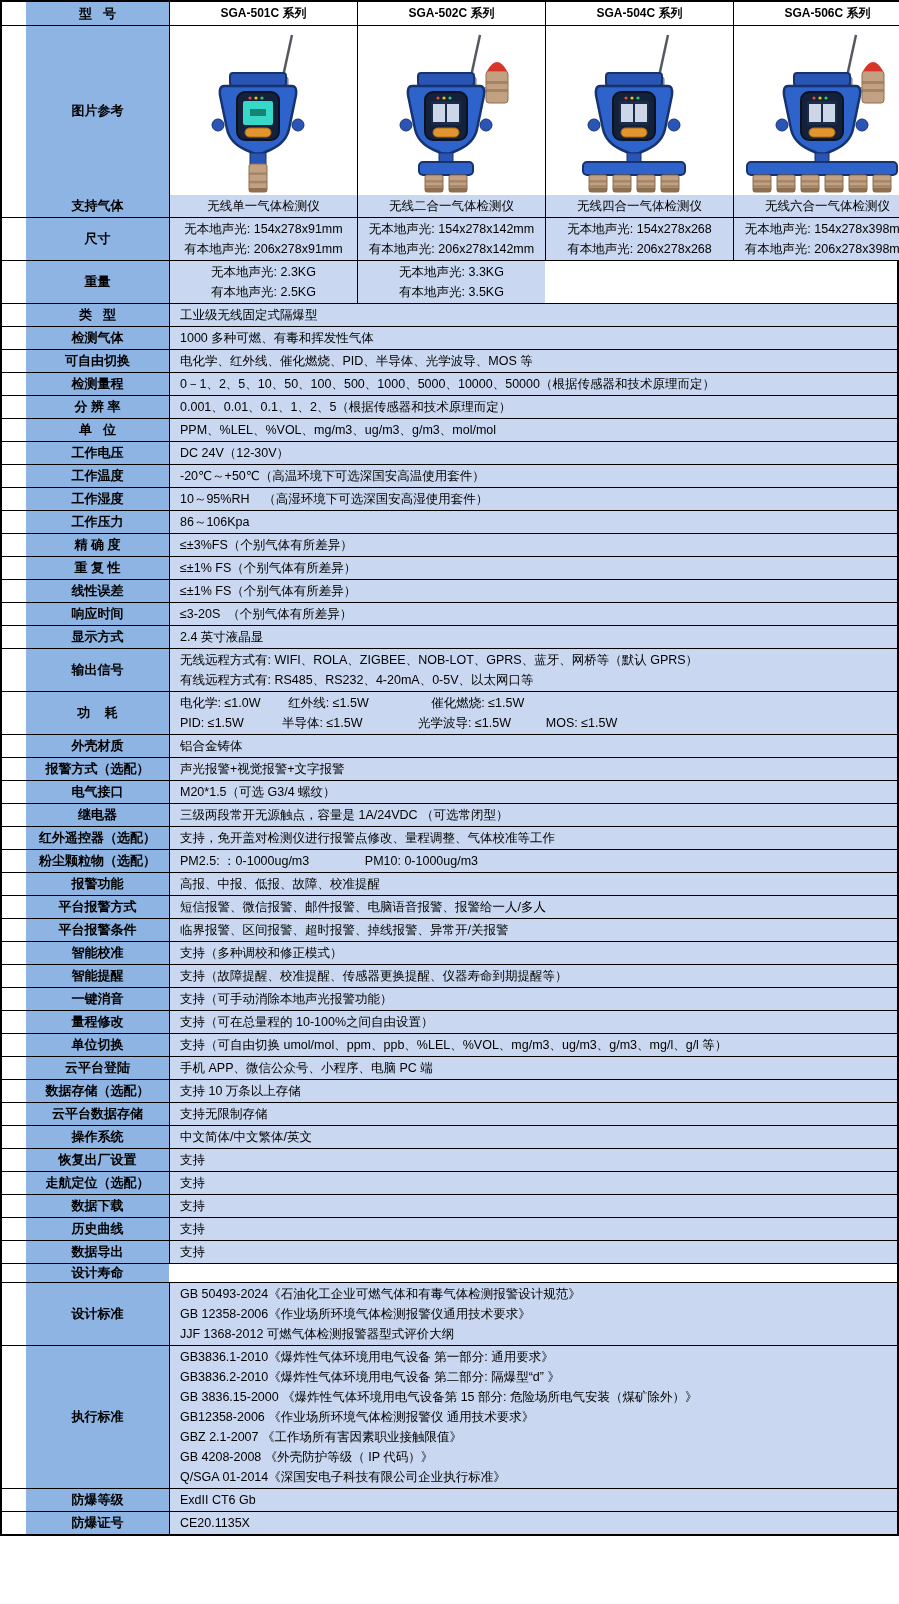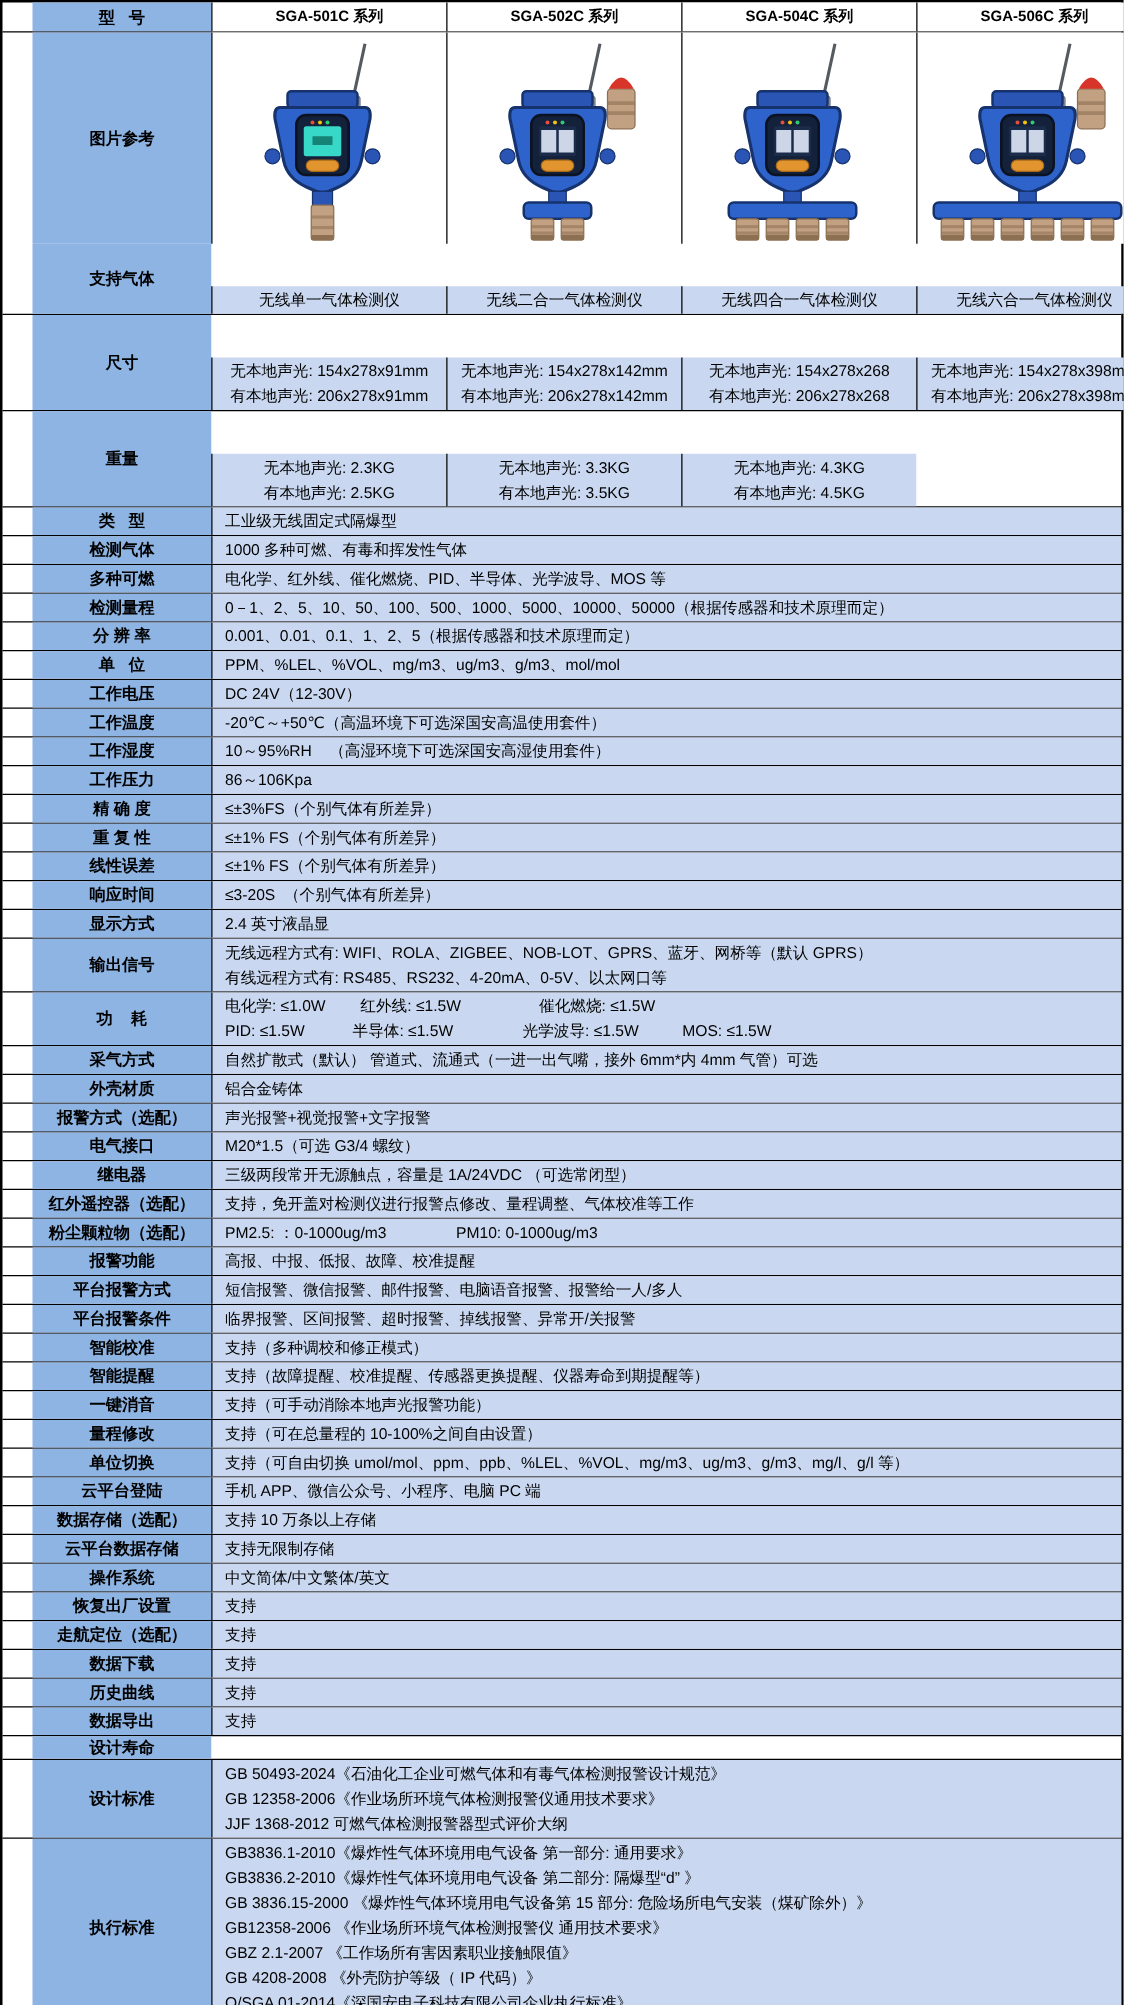--- a/index.html
+++ b/index.html
@@ -24,21 +24,21 @@
   .value{
     flex:1 1 auto;
     background:var(--value-bg,#C9D8F0);
     display:flex; flex-direction:column; justify-content:center;
     padding:1px 6px 1px 10px;
   }
   .vc{
     flex:0 0 188px; width:188px;
     background:var(--value-bg,#C9D8F0);
     display:flex; flex-direction:column; justify-content:center; align-items:center;
-    text-align:center; padding:1px 2px;margin-top:34px;
+    text-align:center; padding:1px 2px;
   }
   .r-line{ font-size:12.5px; line-height:20px; white-space:pre-wrap; }
   .header-row{ height:23px; }
   .header-row .model{
     flex:0 0 188px; width:188px; background:#fff;
     display:flex; align-items:center; justify-content:center;
     font-weight:bold; font-size:12px; white-space:pre-wrap;
   }
   .image-row{ height:170px; }
   .imgcell{
@@ -241,39 +241,35 @@
       <div class="row">
         <div class="cell label">重量</div>
         <div class="cell vc">
           <div class="r-line">无本地声光: 2.3KG</div>
           <div class="r-line">有本地声光: 2.5KG</div>
         </div>
         <div class="cell vc">
           <div class="r-line">无本地声光: 3.3KG</div>
           <div class="r-line">有本地声光: 3.5KG</div>
         </div>
-        <div class="cell vc">
-          <div class="r-line">无本地声光: 4.3KG</div>
-          <div class="r-line">有本地声光: 4.5KG</div>
-        </div>
       </div>
       <div class="row">
         <div class="cell label">类   型</div>
         <div class="cell value">
           <div class="r-line">工业级无线固定式隔爆型</div>
         </div>
       </div>
       <div class="row">
         <div class="cell label">检测气体</div>
         <div class="cell value">
           <div class="r-line">1000 多种可燃、有毒和挥发性气体</div>
         </div>
       </div>
       <div class="row">
-        <div class="cell label">多种可燃</div>
+        <div class="cell label">可自由切换</div>
         <div class="cell value">
           <div class="r-line">电化学、红外线、催化燃烧、PID、半导体、光学波导、MOS 等</div>
         </div>
       </div>
       <div class="row">
         <div class="cell label">检测量程</div>
         <div class="cell value">
           <div class="r-line">0－1、2、5、10、50、100、500、1000、5000、10000、50000（根据传感器和技术原理而定）</div>
         </div>
       </div>
@@ -348,26 +344,20 @@
         <div class="cell value">
           <div class="r-line">无线远程方式有: WIFI、ROLA、ZIGBEE、NOB-LOT、GPRS、蓝牙、网桥等（默认 GPRS）</div>
           <div class="r-line">有线远程方式有: RS485、RS232、4-20mA、0-5V、以太网口等</div>
         </div>
       </div>
       <div class="row">
         <div class="cell label">功    耗</div>
         <div class="cell value">
           <div class="r-line">电化学: ≤1.0W        红外线: ≤1.5W                  催化燃烧: ≤1.5W</div>
           <div class="r-line">PID: ≤1.5W           半导体: ≤1.5W                光学波导: ≤1.5W          MOS: ≤1.5W</div>
-        </div>
-      </div>
-      <div class="row">
-        <div class="cell label">采气方式</div>
-        <div class="cell value">
-          <div class="r-line">自然扩散式（默认） 管道式、流通式（一进一出气嘴，接外 6mm*内 4mm 气管）可选</div>
         </div>
       </div>
       <div class="row">
         <div class="cell label">外壳材质</div>
         <div class="cell value">
           <div class="r-line">铝合金铸体</div>
         </div>
       </div>
       <div class="row">
         <div class="cell label">报警方式（选配）</div>

